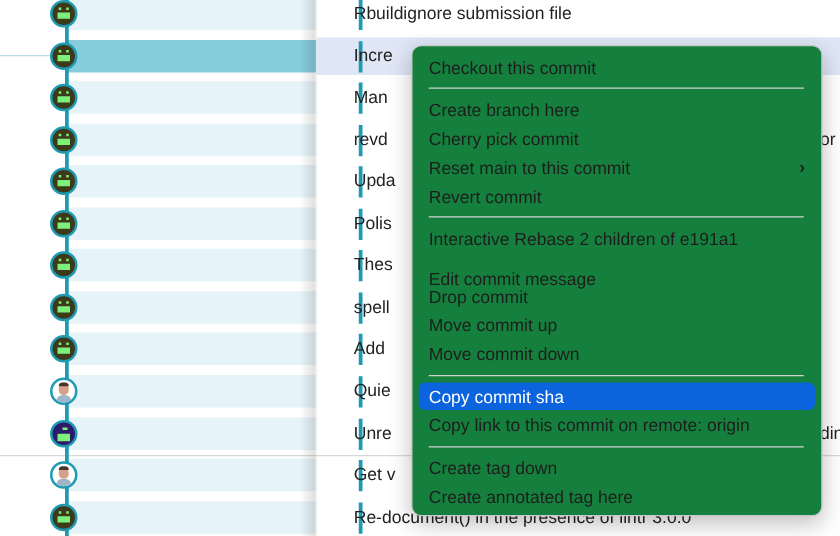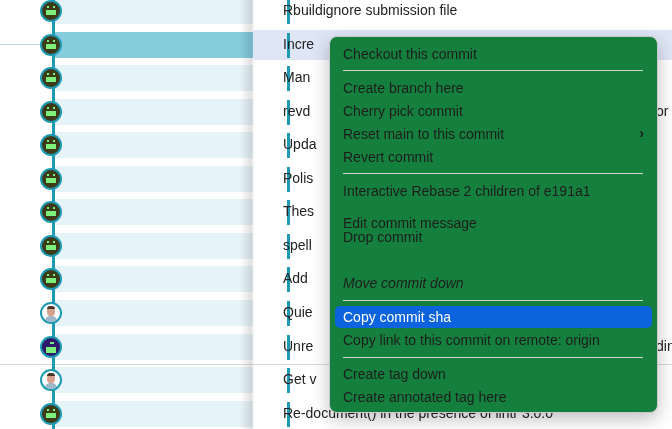--- a/index.html
+++ b/index.html
@@ -206,21 +206,24 @@
   <div class="sep" style="top:136px;"></div>
   <div class="mi" style="top:143px;">
       <span class="lbl">Interactive Rebase 2 children of e191a1</span>
     </div>
   <div class="mi" style="top:151px;margin-top:24px;">
       <span class="lbl">Edit commit message</span>
     </div>
   <div class="mi" style="top:189px;">
       <span class="lbl">Drop commit</span>
     </div>
-  <div class="mi" style="top:235px;font-style:italic;">
+  <div class="mi" style="top:212px;">
+      <span class="lbl">Move commit up</span>
+    </div>
+  <div class="mi" style="top:235px;">
       <span class="lbl">Move commit down</span>
     </div>
   <div class="sep" style="top:263px;"></div>
   <div class="mi hl" style="top:269px;">
       <span class="lbl">Copy commit sha</span>
     </div>
   <div class="mi" style="top:292px;">
       <span class="lbl">Copy link to this commit on remote: origin</span>
     </div>
   <div class="sep" style="top:320px;"></div>

